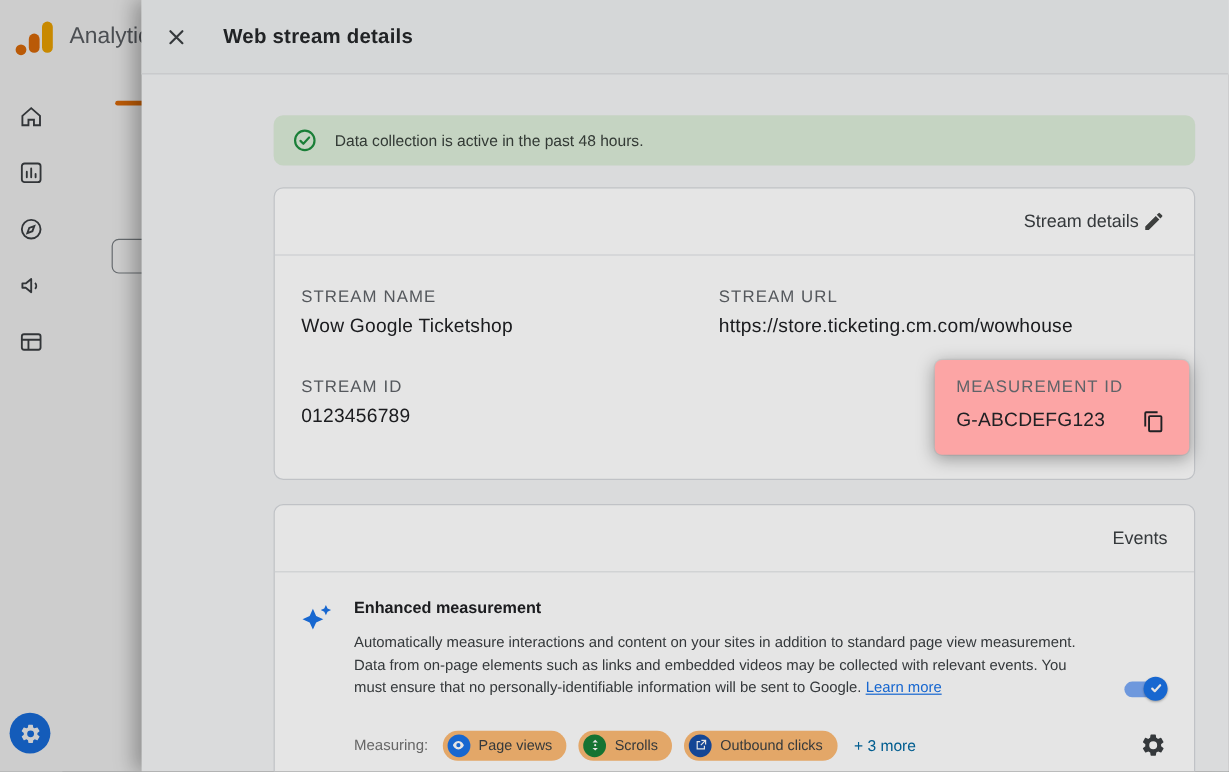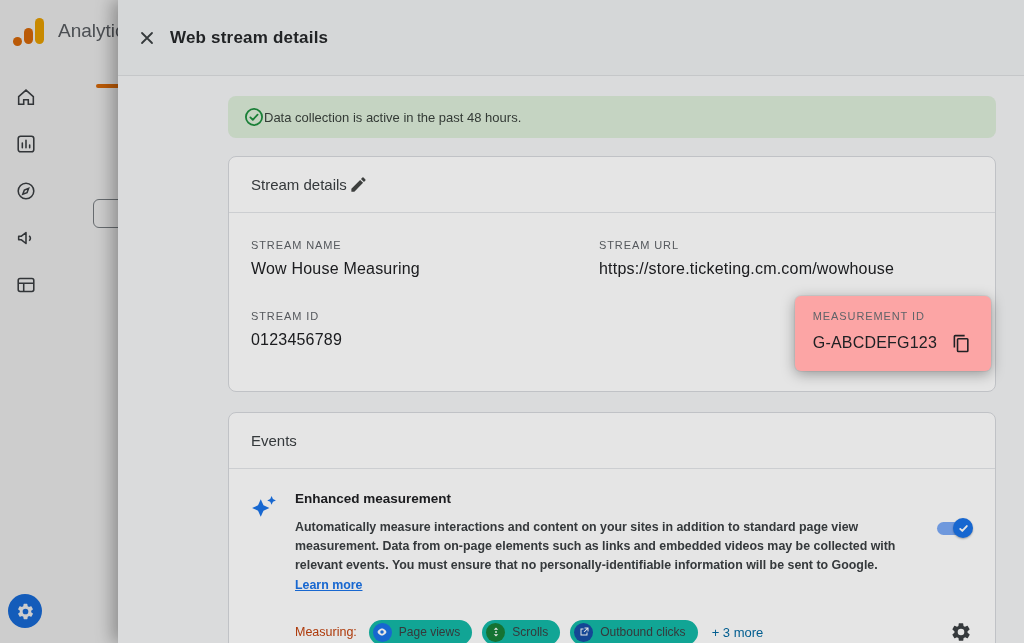--- a/index.html
+++ b/index.html
@@ -25,66 +25,66 @@
                   background:#1a73e8; display:flex; align-items:center; justify-content:center; cursor:pointer; }
 
   .frag-tab { position:absolute; left:96px; top:84px; width:26px; height:4px; background:#e8710a; border-radius:2px; }
   .frag-search { position:absolute; left:93px; top:199px; width:46px; height:29px; border:1px solid #80868b; border-radius:6px; background:#fff; }
 
   .app-scrim { position:absolute; inset:0; background:rgba(0,0,0,0.10); }
 
   
   .modal { position:absolute; left:118px; top:0; right:0; bottom:0; background:#f3f4f5;
            box-shadow:-6px 0 16px rgba(0,0,0,0.30); }
-  .modal-header { height:76px; background:#eef0f1; border-bottom:1px solid #dcdee0;
-                  display:flex; align-items:center; gap:10px; padding-left:16px; }
+  .modal-header { height:62px; background:#eef0f1; border-bottom:1px solid #dcdee0;
+                  display:flex; align-items:center; gap:26px; padding-left:16px; }
   .close-btn { width:26px; height:26px; display:flex; align-items:center; justify-content:center; cursor:pointer; }
   .modal-title { font-size:17px; font-weight:600; color:#25272a; letter-spacing:.2px; }
 
   .modal-body { position:absolute; top:62px; left:0; right:0; bottom:0; padding:34px 28px 0 110px; overflow:hidden; }
 
   
   .banner { height:42px; background:#dcecd9; border-radius:8px; display:flex; align-items:center;
-            padding:0 16px; margin-bottom:18px; }
+            gap:15px; padding:0 16px; margin-bottom:18px; }
   .banner-text { font-size:13px; color:#39413b; }
 
   
   .card { background:#fff; border:1px solid #d6d9dd; border-radius:8px; margin-bottom:20px; }
-  .card-head { display:flex; align-items:center; justify-content:flex-start;
+  .card-head { display:flex; align-items:center; justify-content:flex-end;
                height:56px; padding:0 22px; border-bottom:1px solid #e4e6e9; }
   .card-title { font-size:15px; color:#3c4043; }
   .icon-btn { width:24px; height:24px; display:flex; align-items:center; justify-content:center; cursor:pointer; }
 
   
   .fields { display:grid; grid-template-columns:348px 1fr; row-gap:32px; padding:26px 22px 36px; }
-  .field-label { font-size:11px; letter-spacing:.9px; color:#5f6368; font-weight:500; }
+  .field-label { font-size:14px; letter-spacing:.9px; color:#5f6368; font-weight:500; }
   .field-value { margin-top:9px; font-size:16px; color:#202124; font-weight:500; letter-spacing:.2px; white-space:nowrap; }
 
   .spotlight { position:relative; z-index:60; justify-self:end; background:#fca5a5; border-radius:6px;
                padding:14px 18px 16px; margin:-14px -18px -16px;
                box-shadow:0 0 0 1px rgba(0,0,0,0.05), 0 3px 14px rgba(0,0,0,0.35); }
-  .mid-row { display:flex; align-items:center; gap:12px; }
+  .mid-row { display:flex; align-items:center; gap:28px; }
 
   
   .em { display:flex; gap:16px; padding:22px 22px 28px; }
   .sparkle-wrap { flex:0 0 auto; width:28px; padding-top:4px; }
   .em-main { flex:1; }
   .em-title { font-size:13.5px; font-weight:700; color:#202124; }
-  .em-desc-row { display:flex; align-items:flex-start; gap:26px; margin-top:12px;font-weight:bold; }
+  .em-desc-row { display:flex; align-items:flex-end; gap:26px; margin-top:12px; }
   .em-desc { flex:1; max-width:624px; font-size:12.4px; line-height:1.55; color:#3c4043; }
   .learn-more { color:#1a73e8; text-decoration:underline; cursor:pointer; }
 
   .toggle { position:relative; width:38px; height:20px; flex:0 0 auto; cursor:pointer; }
   .toggle .track { position:absolute; left:2px; top:4px; width:34px; height:13px; border-radius:7px; background:#7baaf7; }
   .toggle .knob  { position:absolute; right:0; top:0; width:20px; height:20px; border-radius:50%; background:#1a73e8;
                    display:flex; align-items:center; justify-content:center; box-shadow:0 1px 2px rgba(0,0,0,.3); }
 
   .measuring { display:flex; align-items:center; gap:10px; margin-top:25px; }
-  .m-label { font-size:12.5px; color:#c2410c; margin-right:2px; }
-  .chip { display:flex; align-items:center; gap:7px; background:#14b8a6; border-radius:13px;
+  .m-label { font-size:12.5px; color:#737373; margin-right:2px; }
+  .chip { display:flex; align-items:center; gap:7px; background:#fdba74; border-radius:13px;
           padding:3px 12px 3px 4px; font-size:12px; color:#3c4043; white-space:nowrap; }
   .chip-ic { width:19px; height:19px; border-radius:50%; display:flex; align-items:center; justify-content:center; flex:0 0 auto; }
   .c-blue { background:#1a73e8; } .c-green { background:#188038; } .c-navy { background:#174ea6; }
   .more-link { font-size:13px; font-weight:500; color:#0369a1; margin-left:4px; cursor:pointer; }
   .m-gear { margin-left:auto; }
 
   
   .dim { position:absolute; inset:0; background:rgba(0,0,0,0.10); z-index:50; pointer-events:none; }
 </style>
 </head>
@@ -169,21 +169,21 @@
           <span class="card-title">Stream details</span>
           <span class="icon-btn">
             <svg width="19" height="19" viewBox="0 0 24 24">
                 <path fill="#444746" d="M3 17.25V21h3.75L17.81 9.94l-3.75-3.75L3 17.25zM20.71 7.04a1 1 0 0 0 0-1.41l-2.34-2.34a1 1 0 0 0-1.41 0l-1.83 1.83 3.75 3.75 1.83-1.83z"></path>
               </svg>
           </span>
         </div>
         <div class="fields">
           <div class="field">
             <div class="field-label">STREAM NAME</div>
-            <div class="field-value">Wow House Measuring</div>
+            <div class="field-value">Wow Google Ticketshop</div>
           </div>
           <div class="field">
             <div class="field-label">STREAM URL</div>
             <div class="field-value">https://store.ticketing.cm.com/wowhouse</div>
           </div>
           <div class="field">
             <div class="field-label">STREAM ID</div>
             <div class="field-value">0123456789</div>
           </div>
           <div class="field spotlight">

